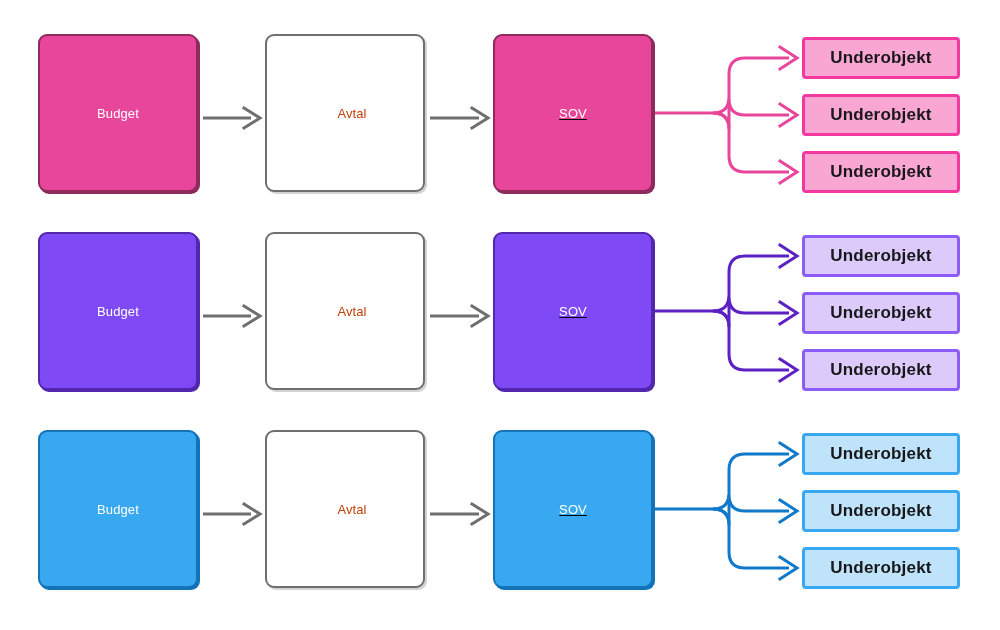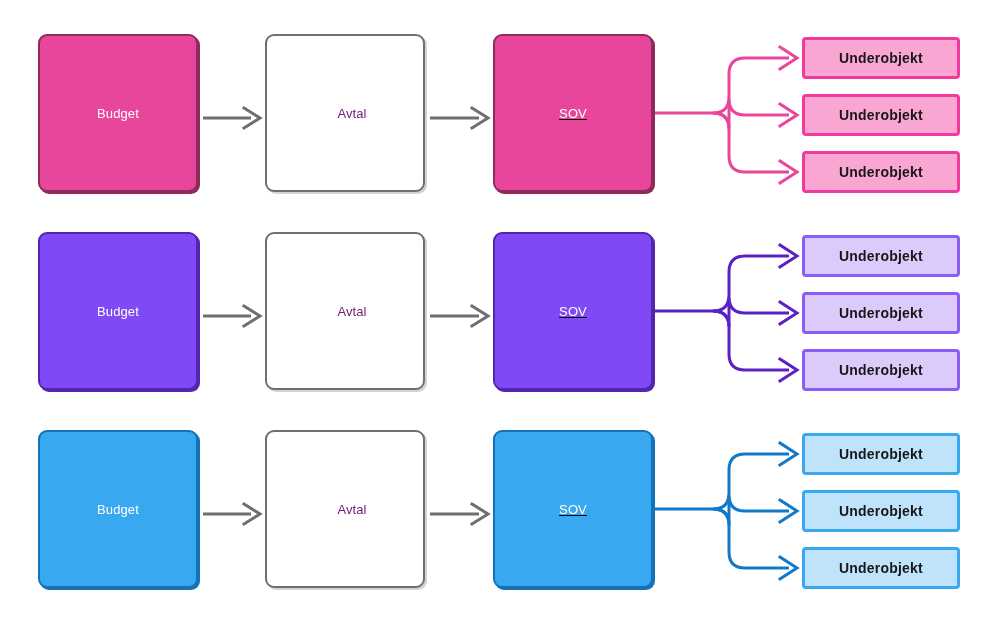--- a/index.html
+++ b/index.html
@@ -57,21 +57,21 @@
   .node.avtal {
     left: 265px;
     top: 34px;
     width: 160px;
     height: 158px;
     background: #ffffff;
     border-color: #6f6f6f;
     box-shadow: 2px 2px 0 rgba(110,110,110,0.30);
   }
   .node.avtal .node-label {
-    color: #701a75;
+    color: #c2410c;
     margin-left: 14px;
   }
   .node.sov {
     left: 493px;
     top: 34px;
     width: 160px;
     height: 158px;
     text-decoration: underline;
   }
   .node.budget .node-label,
@@ -87,21 +87,21 @@
     width: 158px;
     height: 42px;
     border-radius: 4px;
     border-width: 3px;
     border-style: solid;
     display: flex;
     align-items: center;
     justify-content: center;
   }
   .subnode-label {
-    font-size: 14px;
+    font-size: 17px;
     font-weight: bold;
     color: #17171a;
     letter-spacing: 0.2px;
     white-space: nowrap;
   }
   .subnode.s0 { top: 37px; }
   .subnode.s1 { top: 94px; }
   .subnode.s2 { top: 151px; }
 
   

